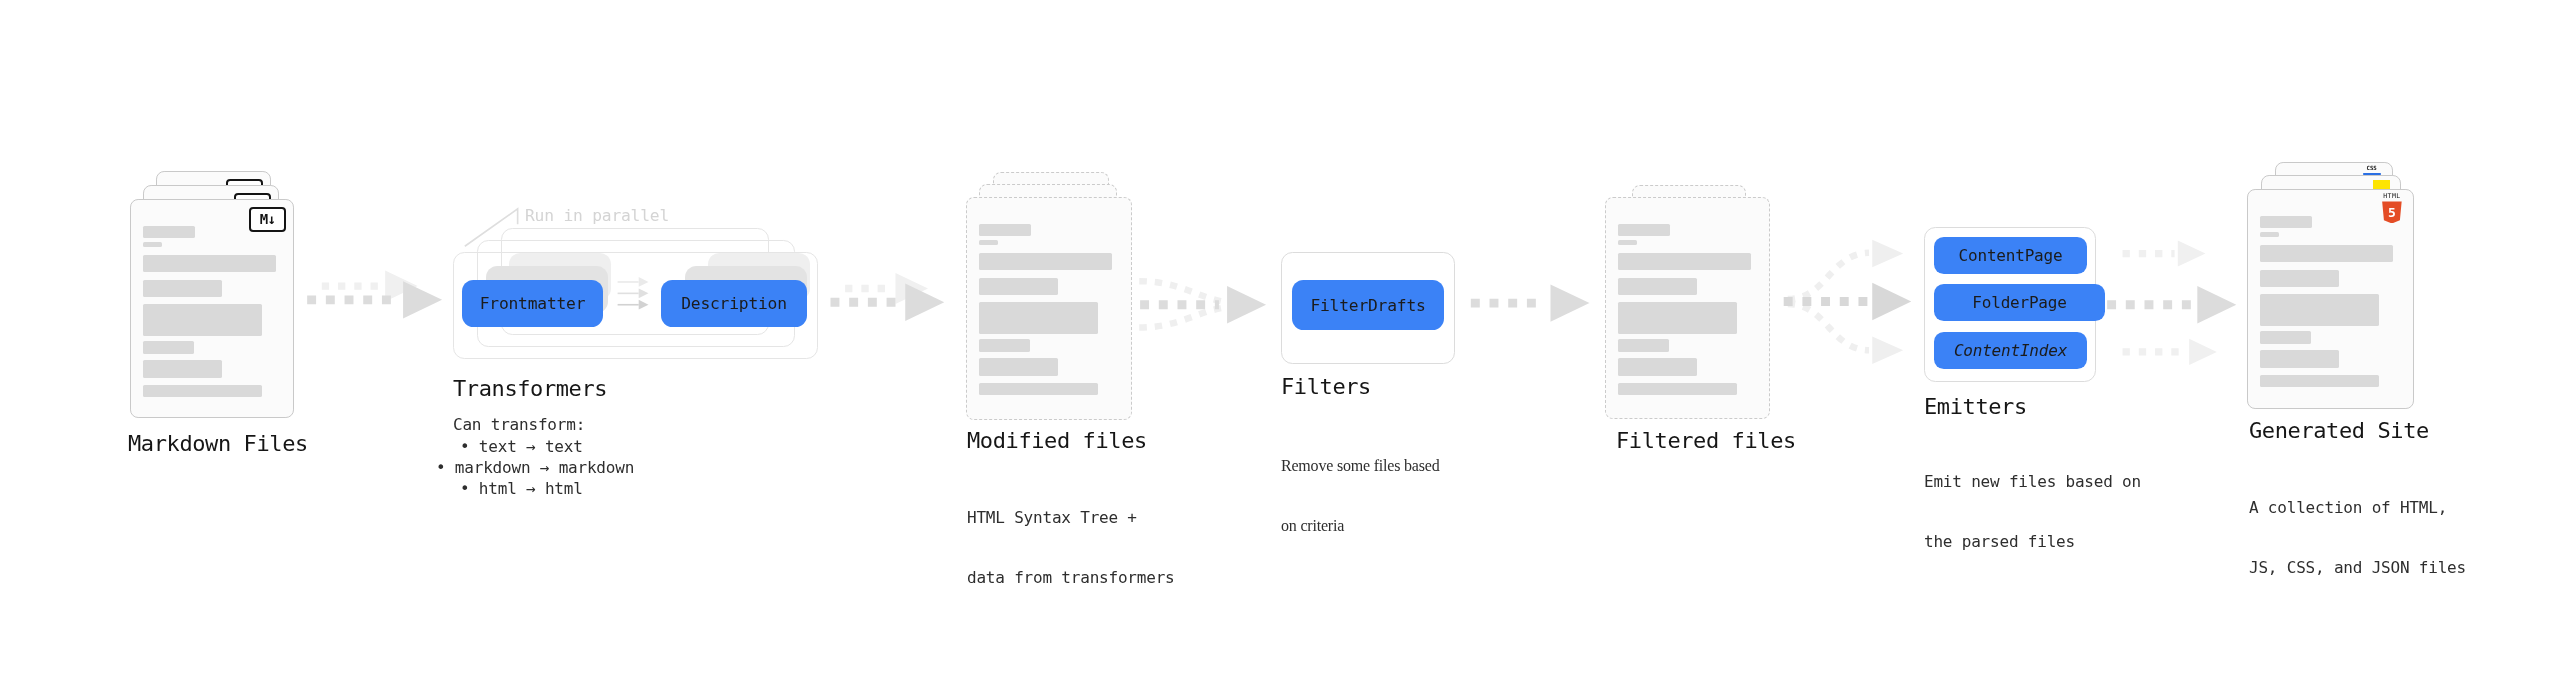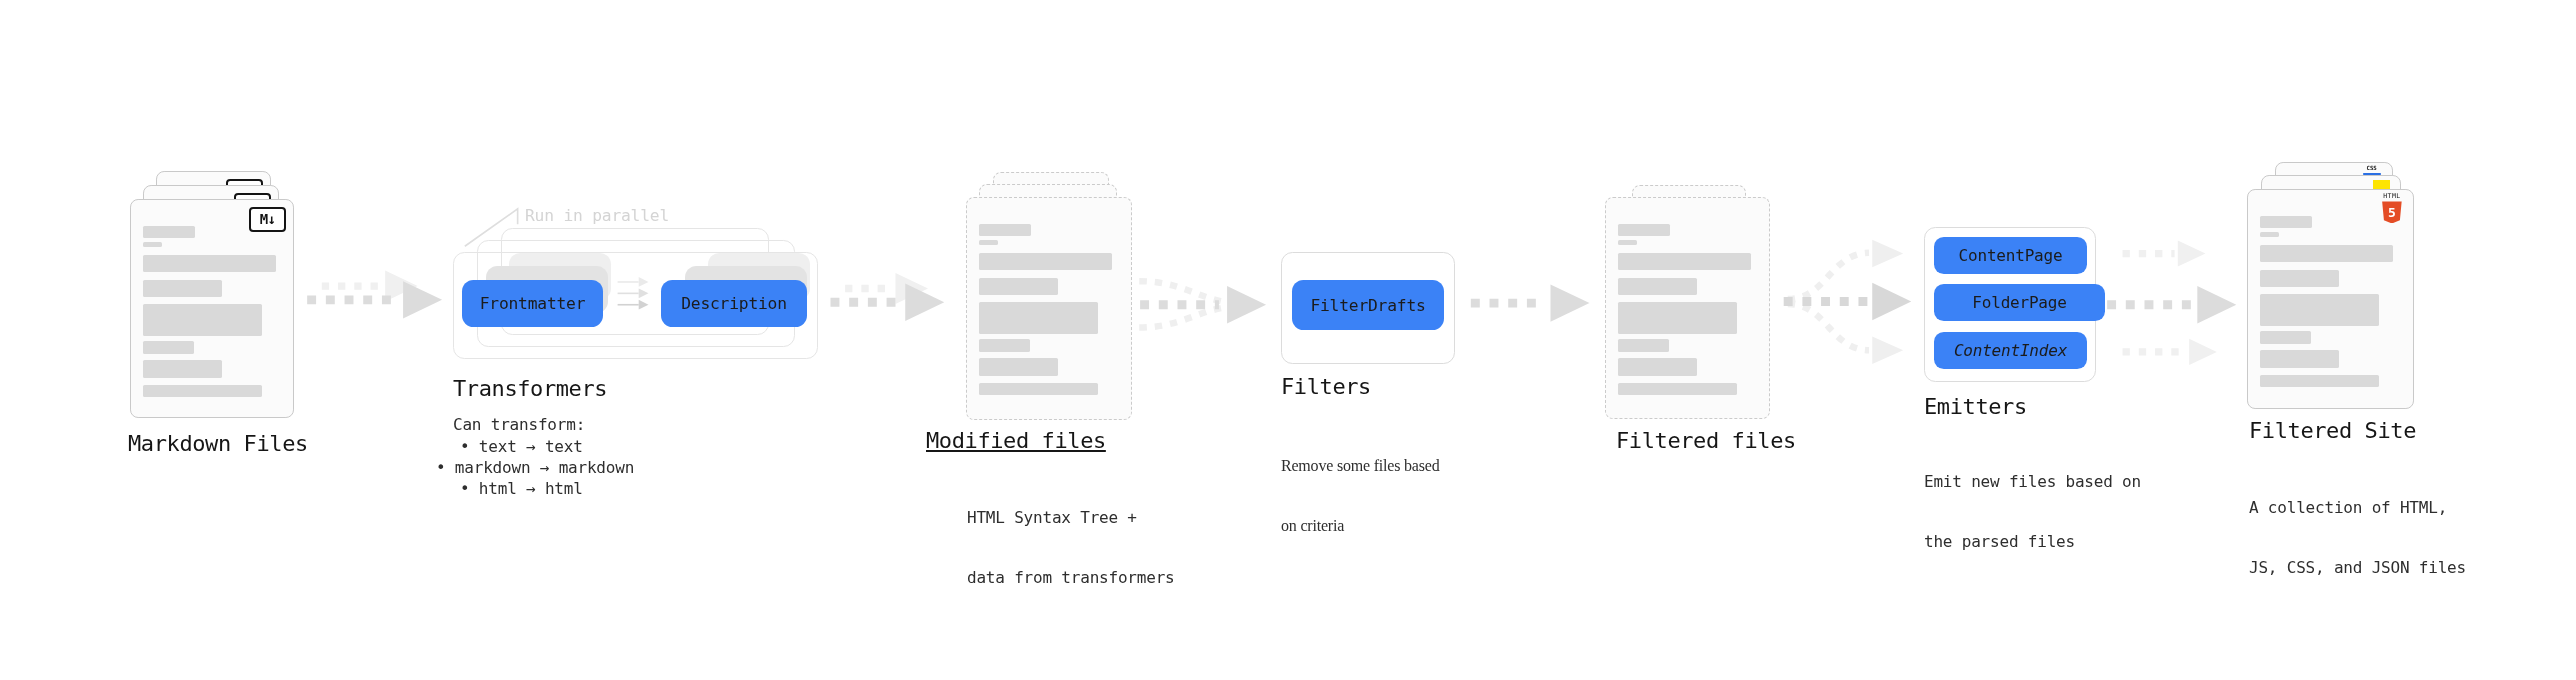--- a/index.html
+++ b/index.html
@@ -87,21 +87,21 @@
   <div class="doc-card dashed z3" style="left:966px;top:197px;width:166px;height:223px;">
       <div class="bar" style="left: 12.2px; top: 26px; width: 52px; height: 12.2px;"></div>
       <div class="bar" style="left: 12.2px; top: 42px; width: 18.7px; height: 4.9px;"></div>
       <div class="bar" style="left: 12.2px; top: 55px; width: 133px; height: 17px;"></div>
       <div class="bar" style="left: 12.2px; top: 80px; width: 79px; height: 17px;"></div>
       <div class="bar" style="left: 12.2px; top: 104px; width: 119px; height: 32px;"></div>
       <div class="bar" style="left: 12.2px; top: 141px; width: 51px; height: 13px;"></div>
       <div class="bar" style="left: 12.2px; top: 160px; width: 79px; height: 18px;"></div>
       <div class="bar" style="left: 12.2px; top: 185px; width: 119px; height: 12.2px;"></div>
     </div>
-  <div class="title" style="left:926px;top:429px;text-decoration:underline;">Modified files</div>
+  <div class="title" style="left:967px;top:429px;">Modified files</div>
   <div class="desc" style="left:967px;top:467px;">
     <div>HTML Syntax Tree +</div>
     <div>data from transformers</div>
   </div>
 
   <div class="panel z1" style="left:1281px;top:252px;width:174px;height:112px;"></div>
   <div class="pill z2" style="left:1292px;top:280px;width:152px;height:50px;">FilterDrafts</div>
   <div class="title" style="left:1281px;top:375px;">Filters</div>
   <div class="desc" style="left:1281px;top:415px;font-family:Liberation Serif, serif;">
     <div>Remove some files based</div>
@@ -149,21 +149,21 @@
     </div>
   <div class="bar" style="left: 12.2px; top: 26px; width: 52px; height: 12.2px;"></div>
       <div class="bar" style="left: 12.2px; top: 42px; width: 18.7px; height: 4.9px;"></div>
       <div class="bar" style="left: 12.2px; top: 55px; width: 133px; height: 17px;"></div>
       <div class="bar" style="left: 12.2px; top: 80px; width: 79px; height: 17px;"></div>
       <div class="bar" style="left: 12.2px; top: 104px; width: 119px; height: 32px;"></div>
       <div class="bar" style="left: 12.2px; top: 141px; width: 51px; height: 13px;"></div>
       <div class="bar" style="left: 12.2px; top: 160px; width: 79px; height: 18px;"></div>
       <div class="bar" style="left: 12.2px; top: 185px; width: 119px; height: 12.2px;"></div>
     </div>
-  <div class="title" style="left:2249px;top:419px;">Filtered Site</div>
+  <div class="title" style="left:2249px;top:419px;">Generated Site</div>
   <div class="desc" style="left:2249px;top:457px;">
     <div>A collection of HTML,</div>
     <div>JS, CSS, and JSON files</div>
   </div>
 
   <svg class="overlay" width="2576" height="681" viewBox="0 0 3170 838">
 
     <g>
       <line x1="396" y1="352" x2="470" y2="352" stroke="#f0f0f0" stroke-width="9" stroke-dasharray="9 11"></line>
       <polygon points="474,333 474,371 514,352" fill="#f0f0f0"></polygon>

